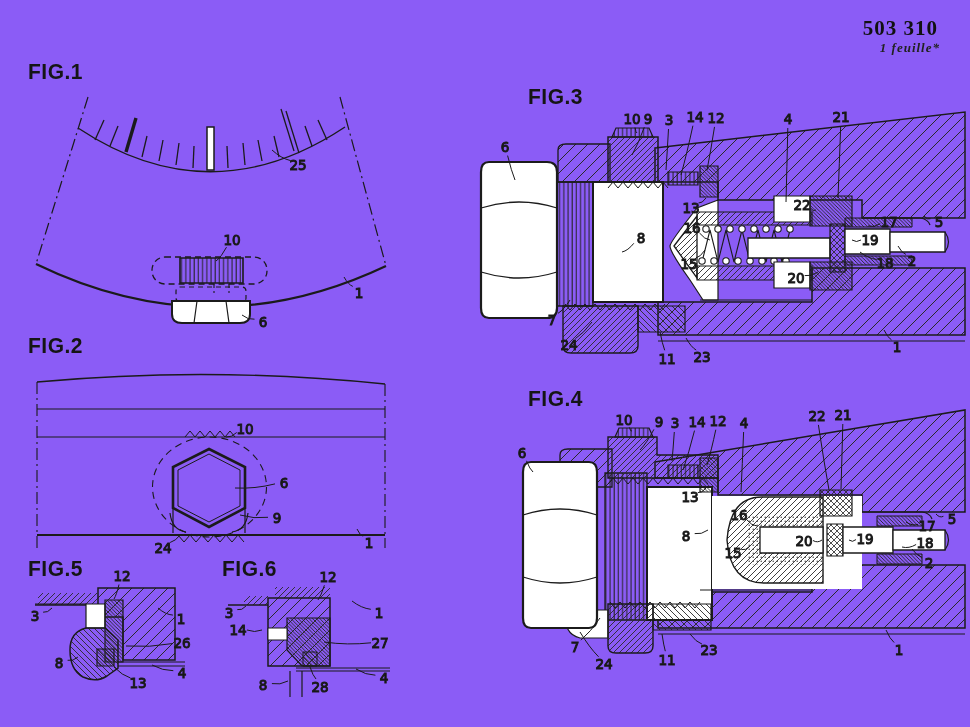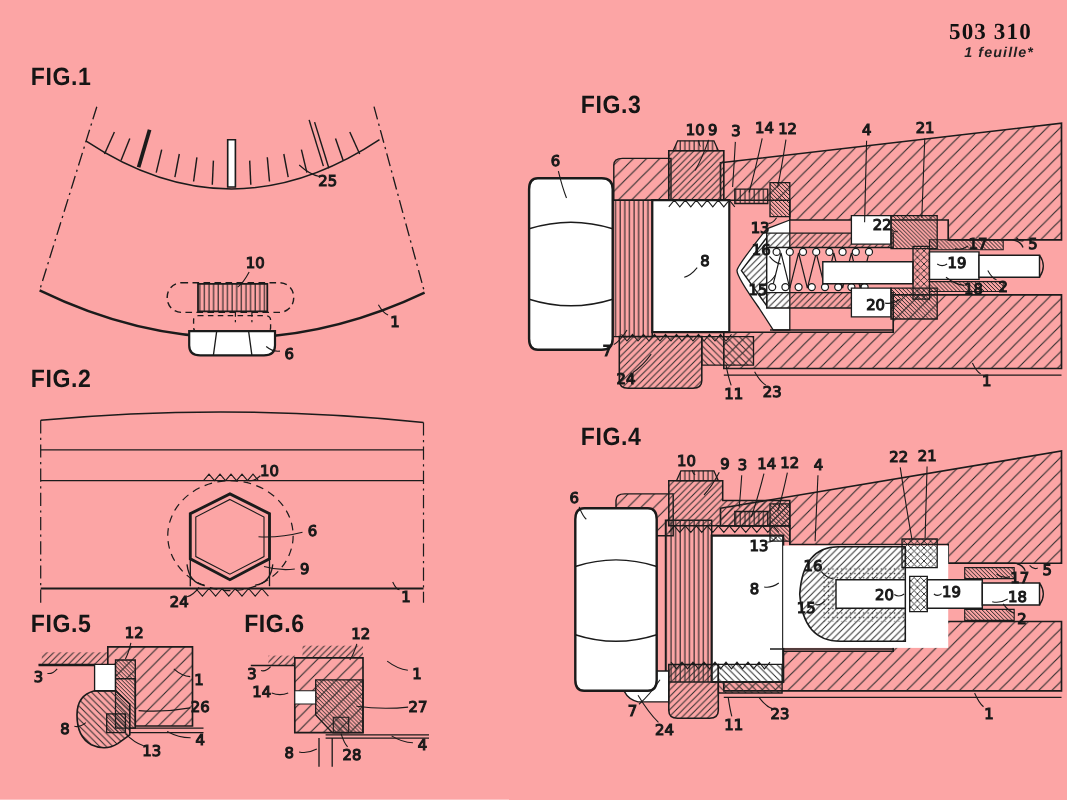--- a/index.html
+++ b/index.html
@@ -1,28 +1,28 @@
 <!DOCTYPE html>
 <html><head>
 <meta charset="utf-8">
 <style>
   html,body{margin:0;padding:0;}
   body{
     width:970px;height:727px;position:relative;background:#ffffff;
     font-family:"Liberation Sans", sans-serif;overflow:hidden;
   }
-  .page{position:absolute;inset:0;background:#fca5a5;}
+  .page{position:absolute;inset:0;background:#8b5cf6;}
   .hdr{
     position:absolute;top:16px;right:32px;text-align:right;
     font-family:"Liberation Serif", serif;font-weight:bold;font-size:21px;
     letter-spacing:1px;color:#111;
   }
   .hdr-note{
     position:absolute;top:40px;right:30px;text-align:right;
-    font-family:Liberation Sans, sans-serif;font-style:italic;font-weight:bold;
+    font-family:Liberation Serif, serif;font-style:italic;font-weight:bold;
     font-size:13px;color:#222;letter-spacing:1px;
   }
   .fig-title{
     position:absolute;color:#151515;font-weight:700;font-size:21px;
     letter-spacing:0.5px;font-family:"Liberation Sans", sans-serif;
     transform:scaleY(1.08);
   }
   svg{position:absolute;left:0;top:0;}
   svg *{vector-effect:non-scaling-stroke;}
   .ref{

